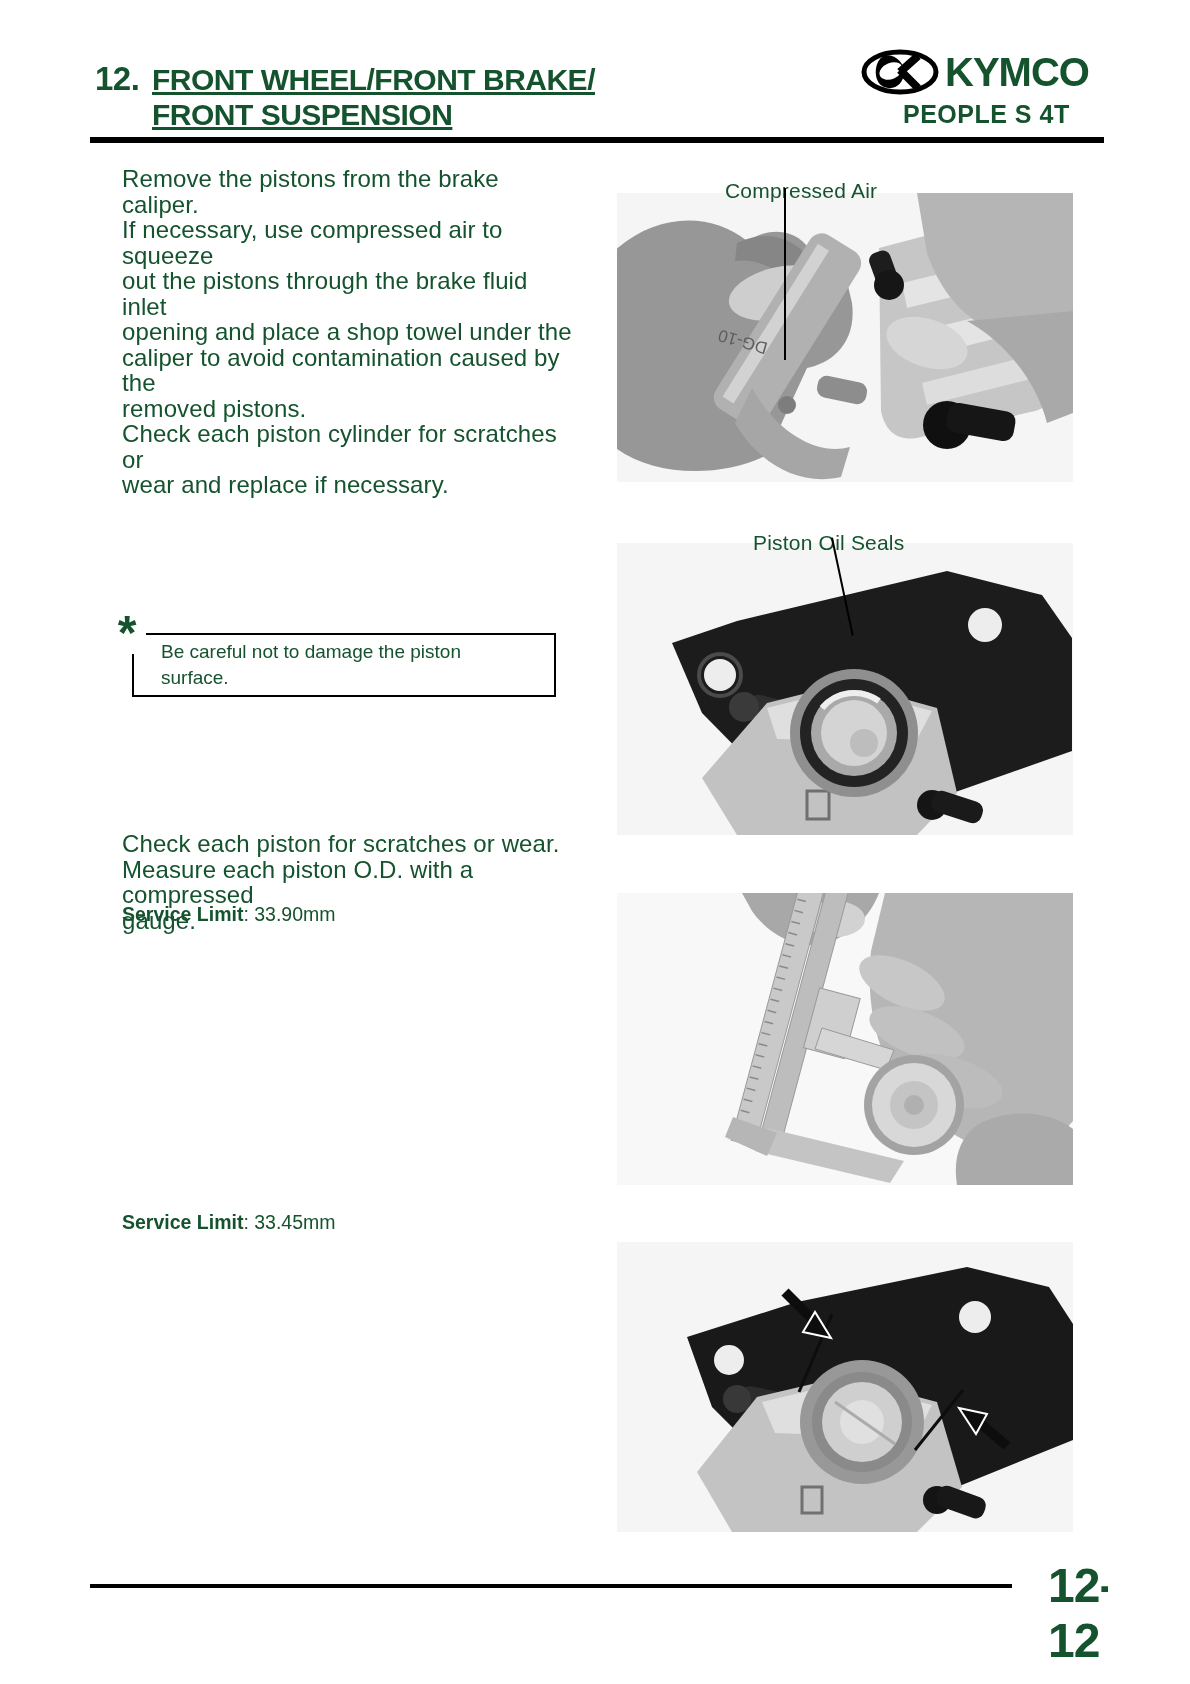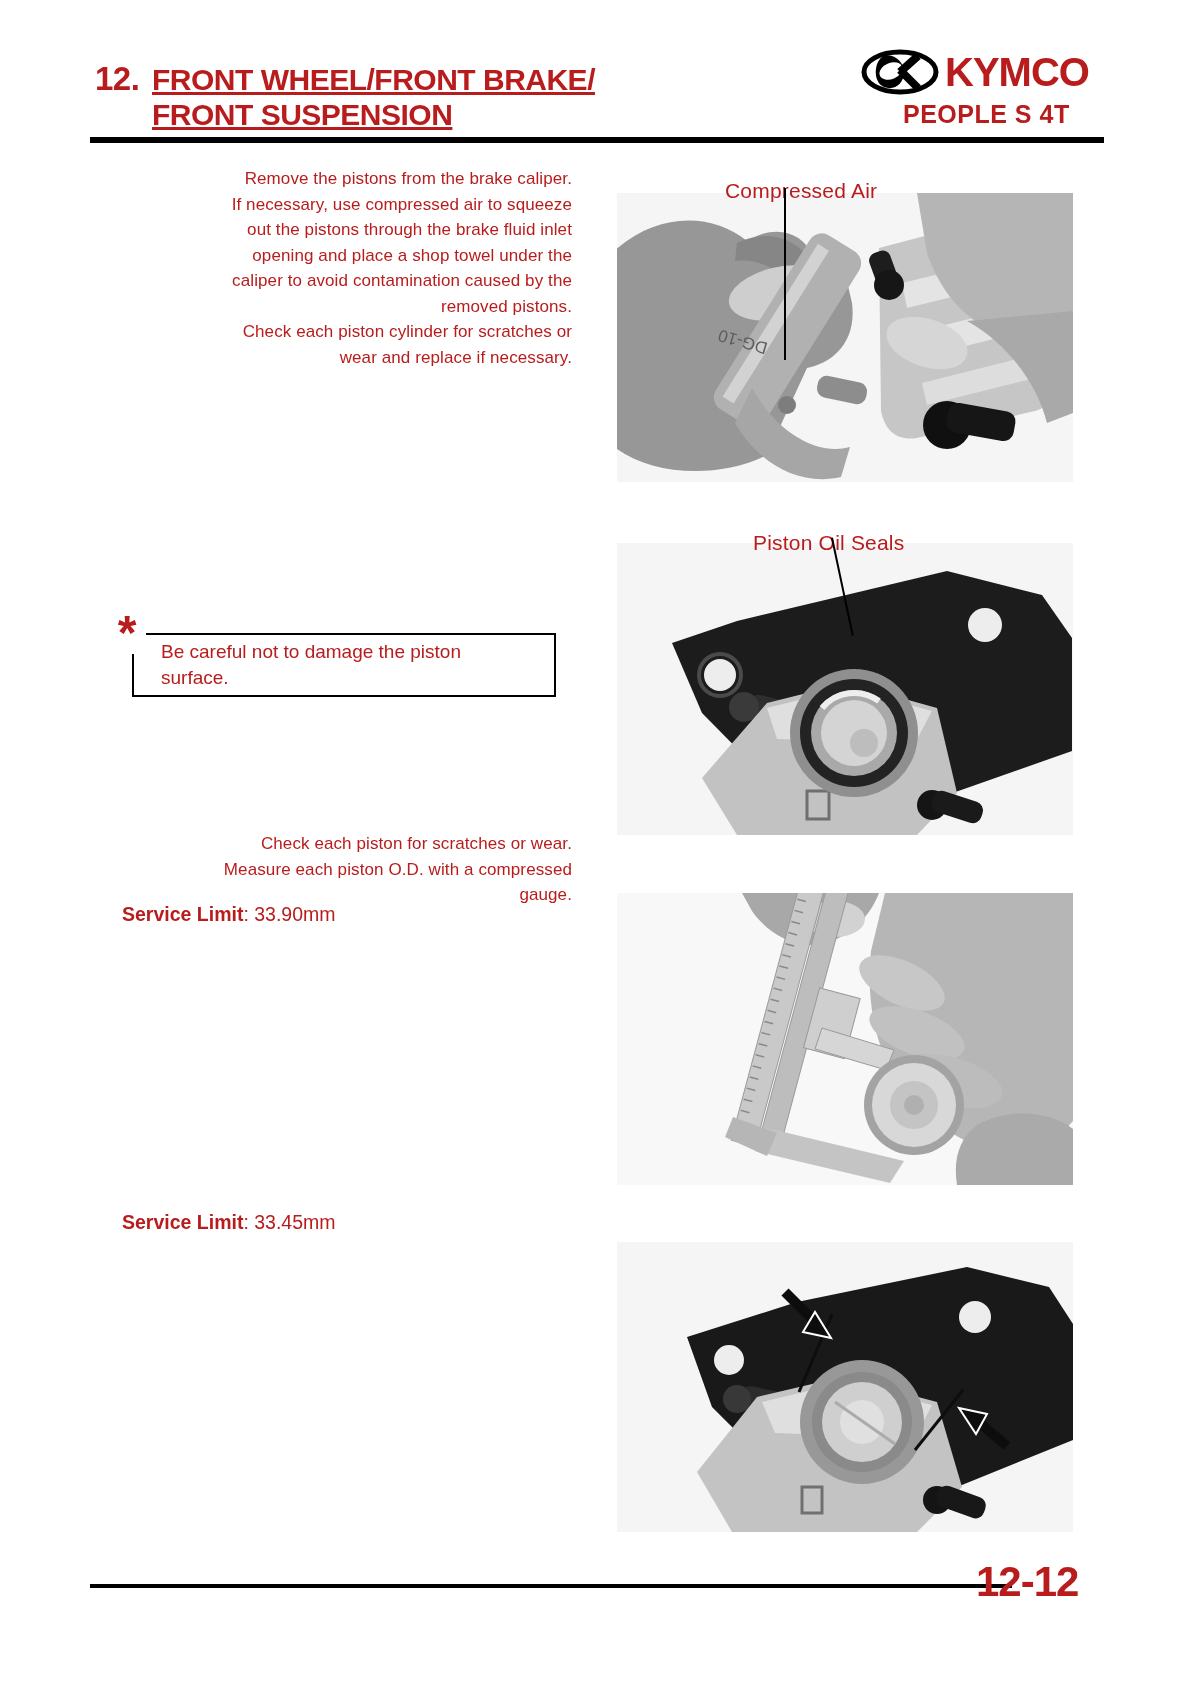--- a/index.html
+++ b/index.html
@@ -1,53 +1,53 @@
 <!DOCTYPE html>
 <html><head>
 <meta charset="utf-8">
 <style>
   html,body { margin:0; padding:0; background:#ffffff; }
   .page {
     position:relative; width:1108px; height:1684px; background:#ffffff;
-    font-family:"Liberation Sans", sans-serif; color:#b91c1c; overflow:hidden;
+    font-family:"Liberation Sans", sans-serif; color:#14532d; overflow:hidden;
   }
   .abs { position:absolute; }
 
   
   .chapter-num  { left:95px; top:60px; font-size:33px; font-weight:bold; letter-spacing:-0.5px; }
   .title-block  { left:152px; top:62px; font-size:30px; font-weight:bold; line-height:35px; white-space:pre; letter-spacing:-0.5px;text-decoration:underline; }
   .header-rule  { left:90px; top:137px; width:1014px; height:6px; background:#000; }
   .brand-row    { left:860px; top:48px; width:250px; height:48px; }
   .brand-text   { left:945px; top:50px; font-size:40px; font-weight:bold; letter-spacing:-1px; }
   .model-text   { left:903px; top:100px; font-size:25px; font-weight:bold; letter-spacing:0.5px; }
 
   
   .body-text {
-    font-size:17px; line-height:25.5px; white-space:pre-line; width:450px; letter-spacing:0.1px;text-align:right;
+    font-size:24px; line-height:25.5px; white-space:pre-line; width:450px; letter-spacing:0.1px;
   }
   .service-line { font-size:19.5px; }
   .service-line b { font-weight:bold; }
 
   
   .note-box  { left:132px; top:633px; width:424px; height:64px; border:2.5px solid #000; box-sizing:border-box; }
   .note-text { padding:4px 0 0 27px; font-size:19px; line-height:26px; white-space:pre-line; }
   .note-asterisk {
     left:108px; top:608px; width:38px; height:46px; background:#fff; z-index:2;
     font-size:48px; line-height:50px; font-weight:bold; text-align:center;
   }
 
   
   .photo { left:617px; width:456px; background:#f5f5f5; }
   .photo svg { display:block; }
   .photo-label { font-size:21px; letter-spacing:0.2px; z-index:3;margin-top:20px; }
   .leader-line { width:2px; background:#000; z-index:3; }
 
   
   .footer-rule { left:90px; top:1584px; width:922px; height:4px; background:#000; }
-  .page-num    { left:976px; top:1558px; font-size:42px; font-weight:bold; letter-spacing:-1px; }
+  .page-num    { left:1048px; top:1558px; font-size:48px; font-weight:bold; letter-spacing:-1px; }
 </style>
 </head>
 <body>
 
 <div class="page">
 
   <div class="abs chapter-num">12.</div>
   <div class="abs title-block"><span>FRONT WHEEL/FRONT BRAKE/</span><br><span>FRONT SUSPENSION</span></div>
 
   <div class="abs brand-row">

